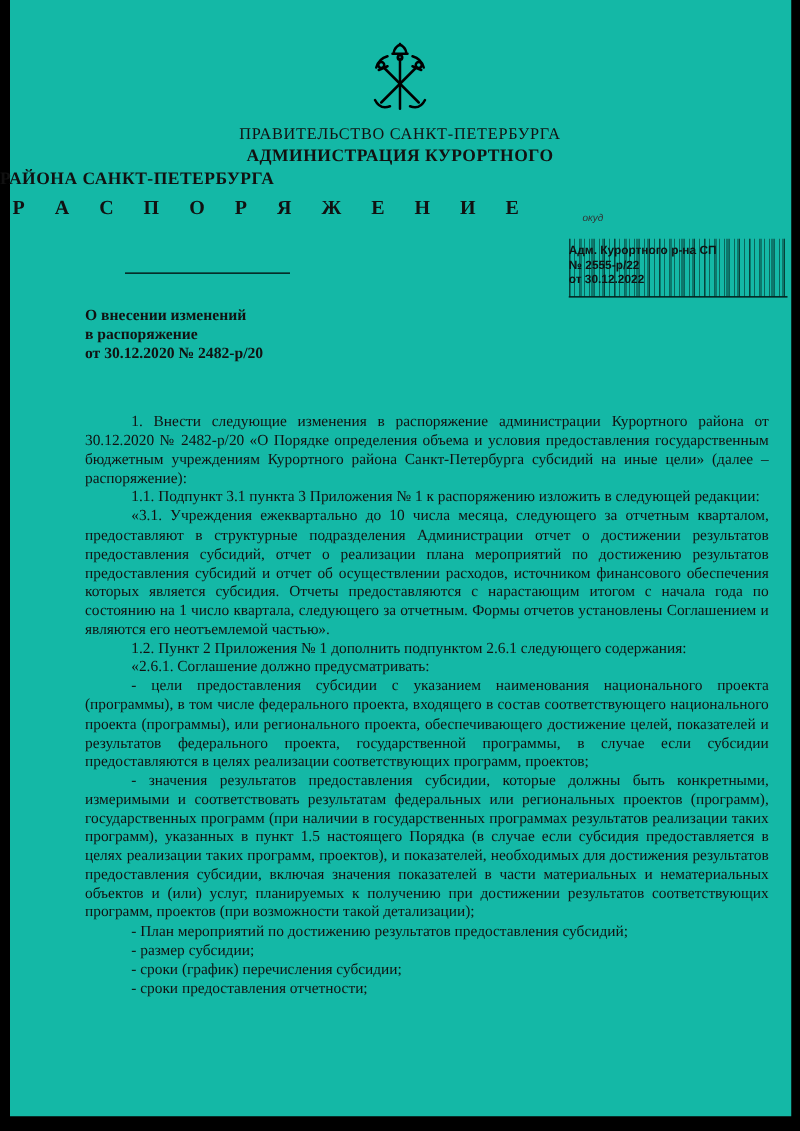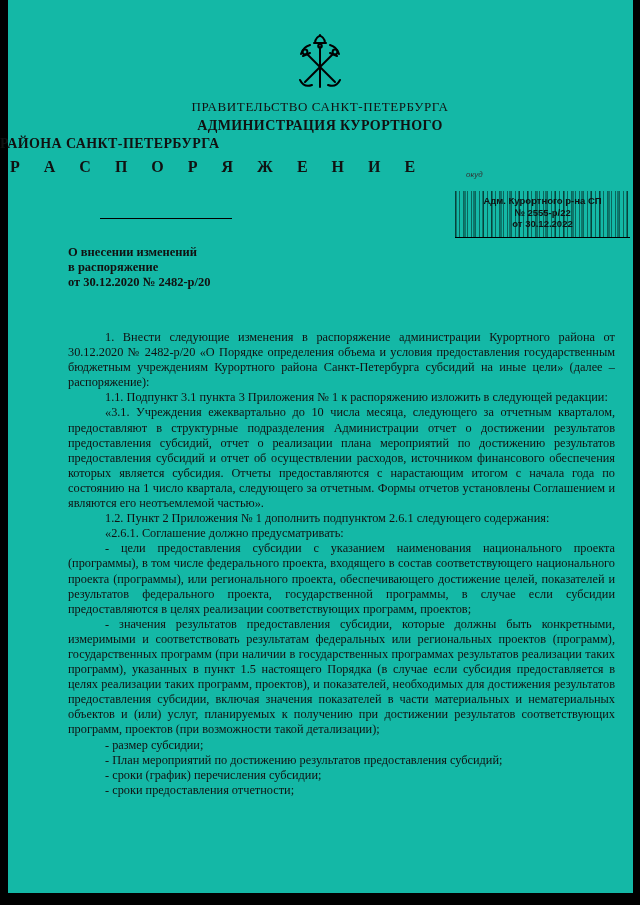--- a/index.html
+++ b/index.html
@@ -23,21 +23,21 @@
     font-size:14px;font-weight:bold;letter-spacing:0.4px;}
   .doc-type{position:absolute;left:0;top:158px;width:100%;text-align:left;
     font-size:16px;font-weight:bold;letter-spacing:10px;text-indent:10px;}
   .okud{position:absolute;left:466px;top:170px;font-family:"Liberation Sans",sans-serif;
     font-size:8px;color:#333;font-style:italic;}
 
   .stamp{
     position:absolute;left:455px;top:191px;width:175px;height:47px;
     border-bottom:1.5px solid #000;
     font-family:"Liberation Sans",sans-serif;font-weight:bold;font-size:9.5px;
-    text-align:center;line-height:11.5px;padding-top:4px;box-sizing:border-box;
+    text-align:left;line-height:11.5px;padding-top:4px;box-sizing:border-box;
   }
   .stamp .barcode{
     position:absolute;left:0;top:0;width:100%;height:100%;
     background:
       repeating-linear-gradient(90deg, rgba(0,0,0,.45) 0 1px, transparent 1px 4px),
       repeating-linear-gradient(90deg, rgba(0,0,0,.35) 0 2px, transparent 2px 9px);
     pointer-events:none;
   }
   .stamp div{position:relative;}
 
@@ -110,19 +110,19 @@
   </div>
 
   <div class="body-text">
     <p>1. Внести следующие изменения в распоряжение администрации Курортного района от 30.12.2020 № 2482-р/20 «О Порядке определения объема и условия предоставления государственным бюджетным учреждениям Курортного района Санкт-Петербурга субсидий на иные цели» (далее – распоряжение):</p>
     <p>1.1. Подпункт 3.1 пункта 3 Приложения № 1 к распоряжению изложить в следующей редакции:</p>
     <p>«3.1. Учреждения ежеквартально до 10 числа месяца, следующего за отчетным кварталом, предоставляют в структурные подразделения Администрации отчет о достижении результатов предоставления субсидий, отчет о реализации плана мероприятий по достижению результатов предоставления субсидий и отчет об осуществлении расходов, источником финансового обеспечения которых является субсидия. Отчеты предоставляются с нарастающим итогом с начала года по состоянию на 1 число квартала, следующего за отчетным. Формы отчетов установлены Соглашением и являются его неотъемлемой частью».</p>
     <p>1.2. Пункт 2 Приложения № 1 дополнить подпунктом 2.6.1 следующего содержания:</p>
     <p>«2.6.1. Соглашение должно предусматривать:</p>
     <p>- цели предоставления субсидии с указанием наименования национального проекта (программы), в том числе федерального проекта, входящего в состав соответствующего национального проекта (программы), или регионального проекта, обеспечивающего достижение целей, показателей и результатов федерального проекта, государственной программы, в случае если субсидии предоставляются в целях реализации соответствующих программ, проектов;</p>
     <p>- значения результатов предоставления субсидии, которые должны быть конкретными, измеримыми и соответствовать результатам федеральных или региональных проектов (программ), государственных программ (при наличии в государственных программах результатов реализации таких программ), указанных в пункт 1.5 настоящего Порядка (в случае если субсидия предоставляется в целях реализации таких программ, проектов), и показателей, необходимых для достижения результатов предоставления субсидии, включая значения показателей в части материальных и нематериальных объектов и (или) услуг, планируемых к получению при достижении результатов соответствующих программ, проектов (при возможности такой детализации);</p>
+    <p>- План мероприятий по достижению результатов предоставления субсидий;</p>
     <p>- размер субсидии;</p>
-    <p>- План мероприятий по достижению результатов предоставления субсидий;</p>
     <p>- сроки (график) перечисления субсидии;</p>
     <p>- сроки предоставления отчетности;</p>
   </div>
 
 </div>
 
 </body></html>

